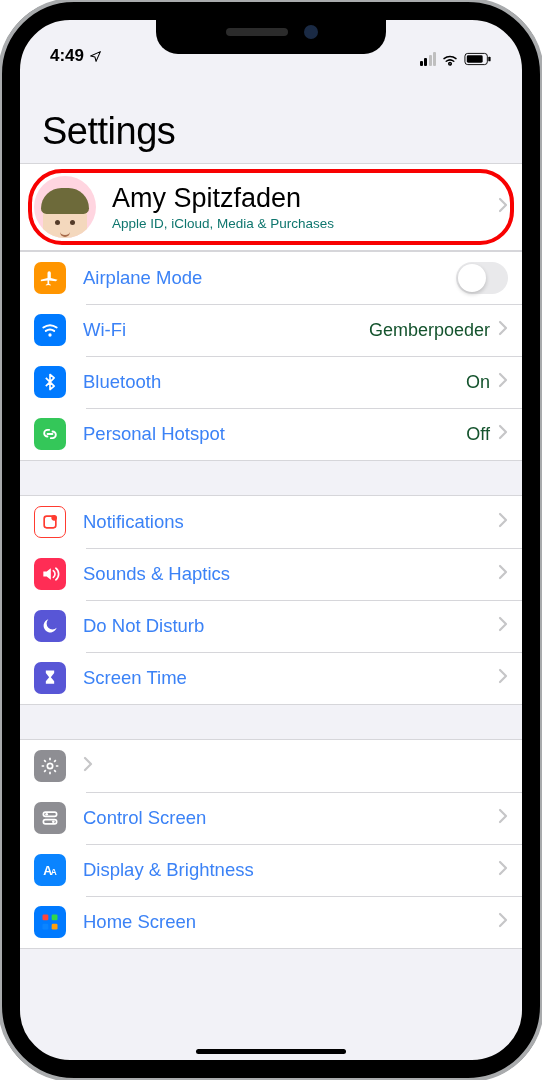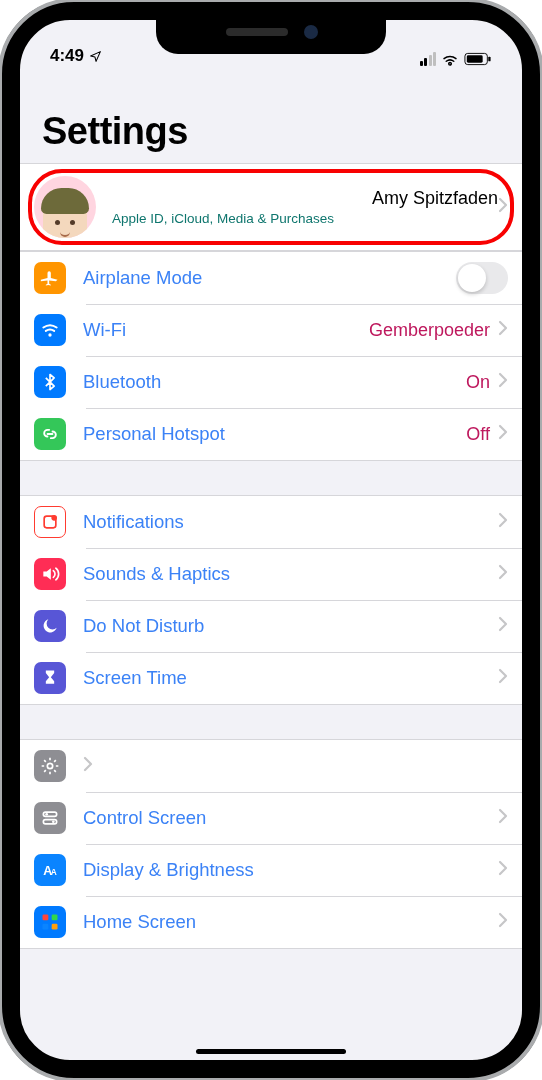--- a/index.html
+++ b/index.html
@@ -92,21 +92,21 @@
   .status-right { margin-left: auto; display: flex; align-items: center; gap: 5px; }
   .signal { display: flex; align-items: flex-end; gap: 1.5px; }
   .signal span { width: 3px; background: #000; border-radius: 1px; }
   .signal span:nth-child(1){height:5px;} .signal span:nth-child(2){height:8px;}
   .signal span:nth-child(3){height:11px;background:#bfbfbf;} .signal span:nth-child(4){height:14px;background:#bfbfbf;}
   .wifi-icon svg, .battery-icon svg, .loc-icon svg { display:block; }
 
   
   .big-title {
     font-size: 38px;
-    font-weight: 700;
+    font-weight: 400;
     letter-spacing: -0.5px;
     padding: 42px 22px 10px;
     background: #f2f2f7;
   }
 
   
   .group {
     background: #fff;
     border-top: 1px solid #d6d6da;
     border-bottom: 1px solid #d6d6da;
@@ -139,21 +139,21 @@
   .row .label {
     font-size: 18.5px;
     color: #3b82f6;
     flex: 1 1 auto;
     white-space: nowrap;
     overflow: hidden;
     text-overflow: ellipsis;
   }
   .row .value {
     font-size: 18px;
-    color: #be185d;
+    color: #14532d;
     margin-right: 8px;
   }
   .chevron {
     color: #c6c6c8;
     flex-shrink: 0;
   }
 
   
   .profile-row {
     min-height: 86px;
@@ -162,21 +162,21 @@
   .profile-row .avatar {
     width: 62px; height: 62px;
     border-radius: 50%;
     background: #ffd5e0;
     margin-right: 16px;
     display: flex;
     align-items: flex-end;
     justify-content: center;
     overflow: hidden;
   }
-  .profile-row .name { font-size: 18px; font-weight: 500; text-align: right; }
+  .profile-row .name { font-size: 27px; font-weight: 500; }
   .profile-row .sub  { font-size: 13.5px; color: #0f766e; margin-top: 2px; }
   .red-highlight {
     position: absolute;
     top: 5px; left: 8px; right: 8px; bottom: 5px;
     border: 4px solid #f80101;
     border-radius: 34px;
     pointer-events: none;
   }
 
   

